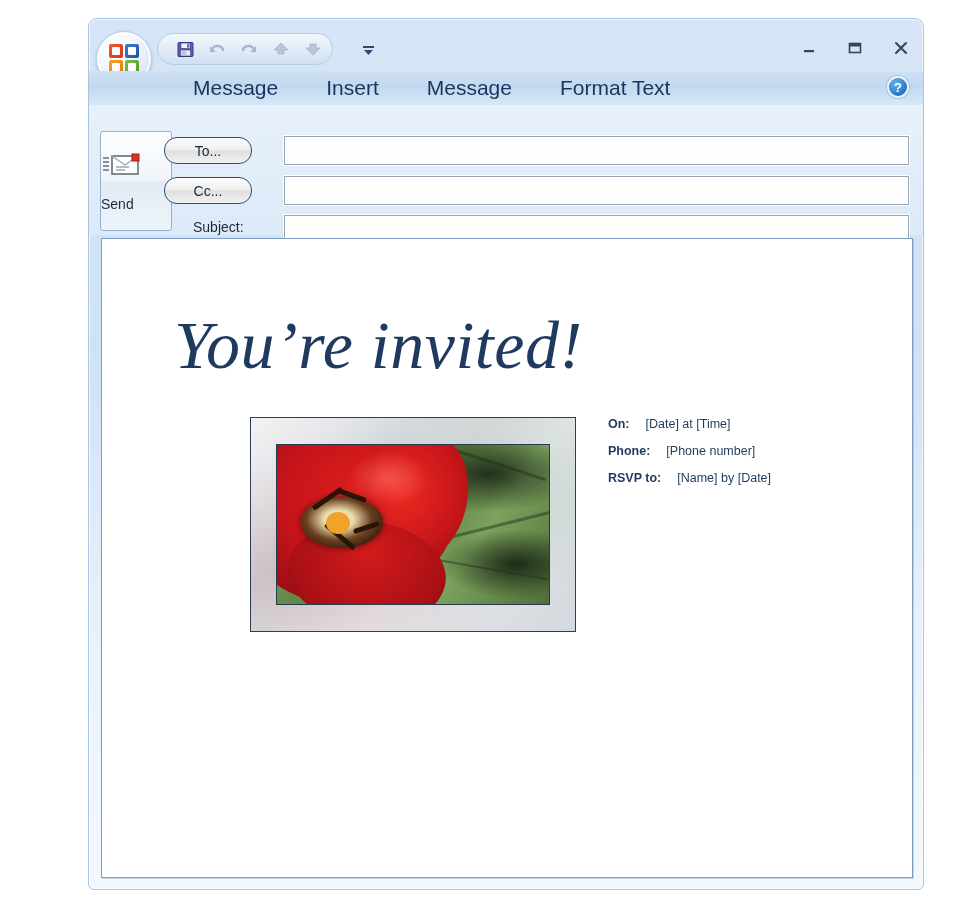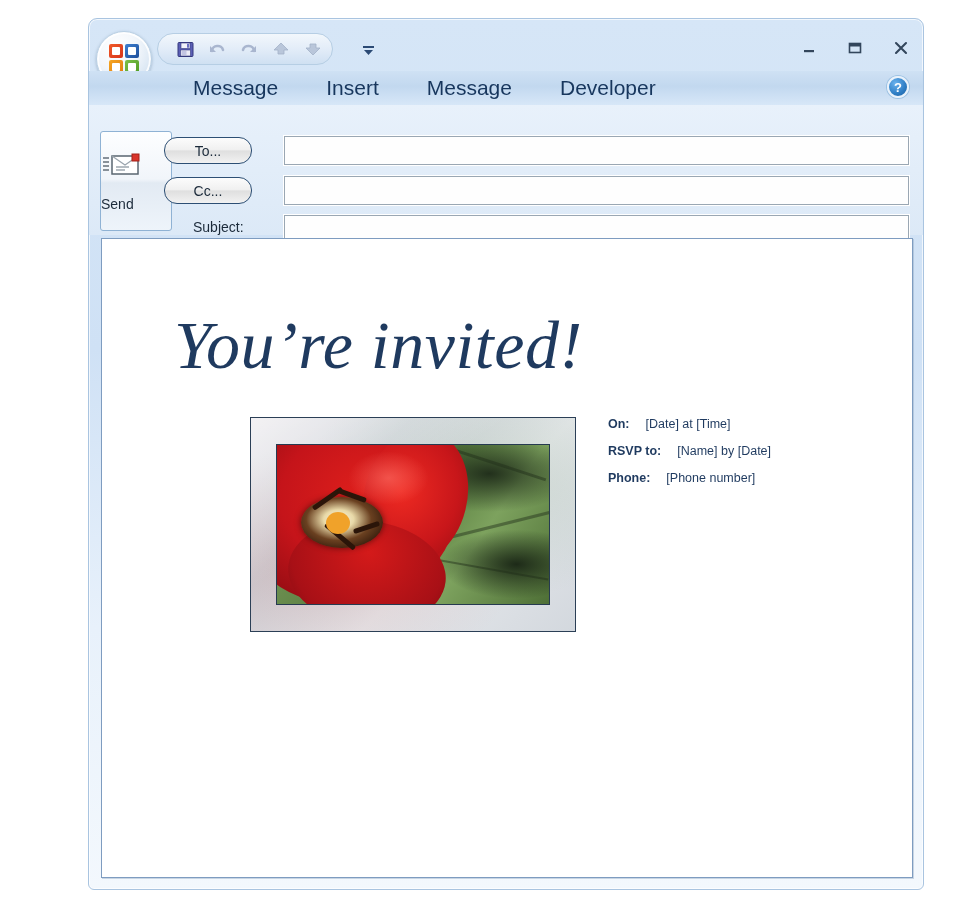--- a/index.html
+++ b/index.html
@@ -475,21 +475,21 @@
       <div class="tab">
           <span>Message</span>
         </div>
       <div class="tab">
           <span>Insert</span>
         </div>
       <div class="tab">
           <span>Message</span>
         </div>
       <div class="tab">
-          <span>Developer</span>
+          <span>Format Text</span>
         </div>
     </div>
     <div id="help-btn">
       <span>?</span>
     </div>
   </div>
 
   <div id="compose-header">
 
     <div id="send-button">
@@ -542,20 +542,20 @@
         <div class="pistil"></div>
       </div>
     </div>
 
     <div id="invite-text">
 
       <div class="detail-line">
         <span>On:</span><span class="dl-value">[Date] at [Time]</span>
       </div>
       <div class="detail-line">
+        <span>Phone:</span><span class="dl-value">[Phone number]</span>
+      </div>
+      <div class="detail-line">
         <span>RSVP to:</span><span class="dl-value">[Name] by [Date]</span>
-      </div>
-      <div class="detail-line">
-        <span>Phone:</span><span class="dl-value">[Phone number]</span>
       </div>
     </div>
   </div>
 </div>
 
 </body></html>

